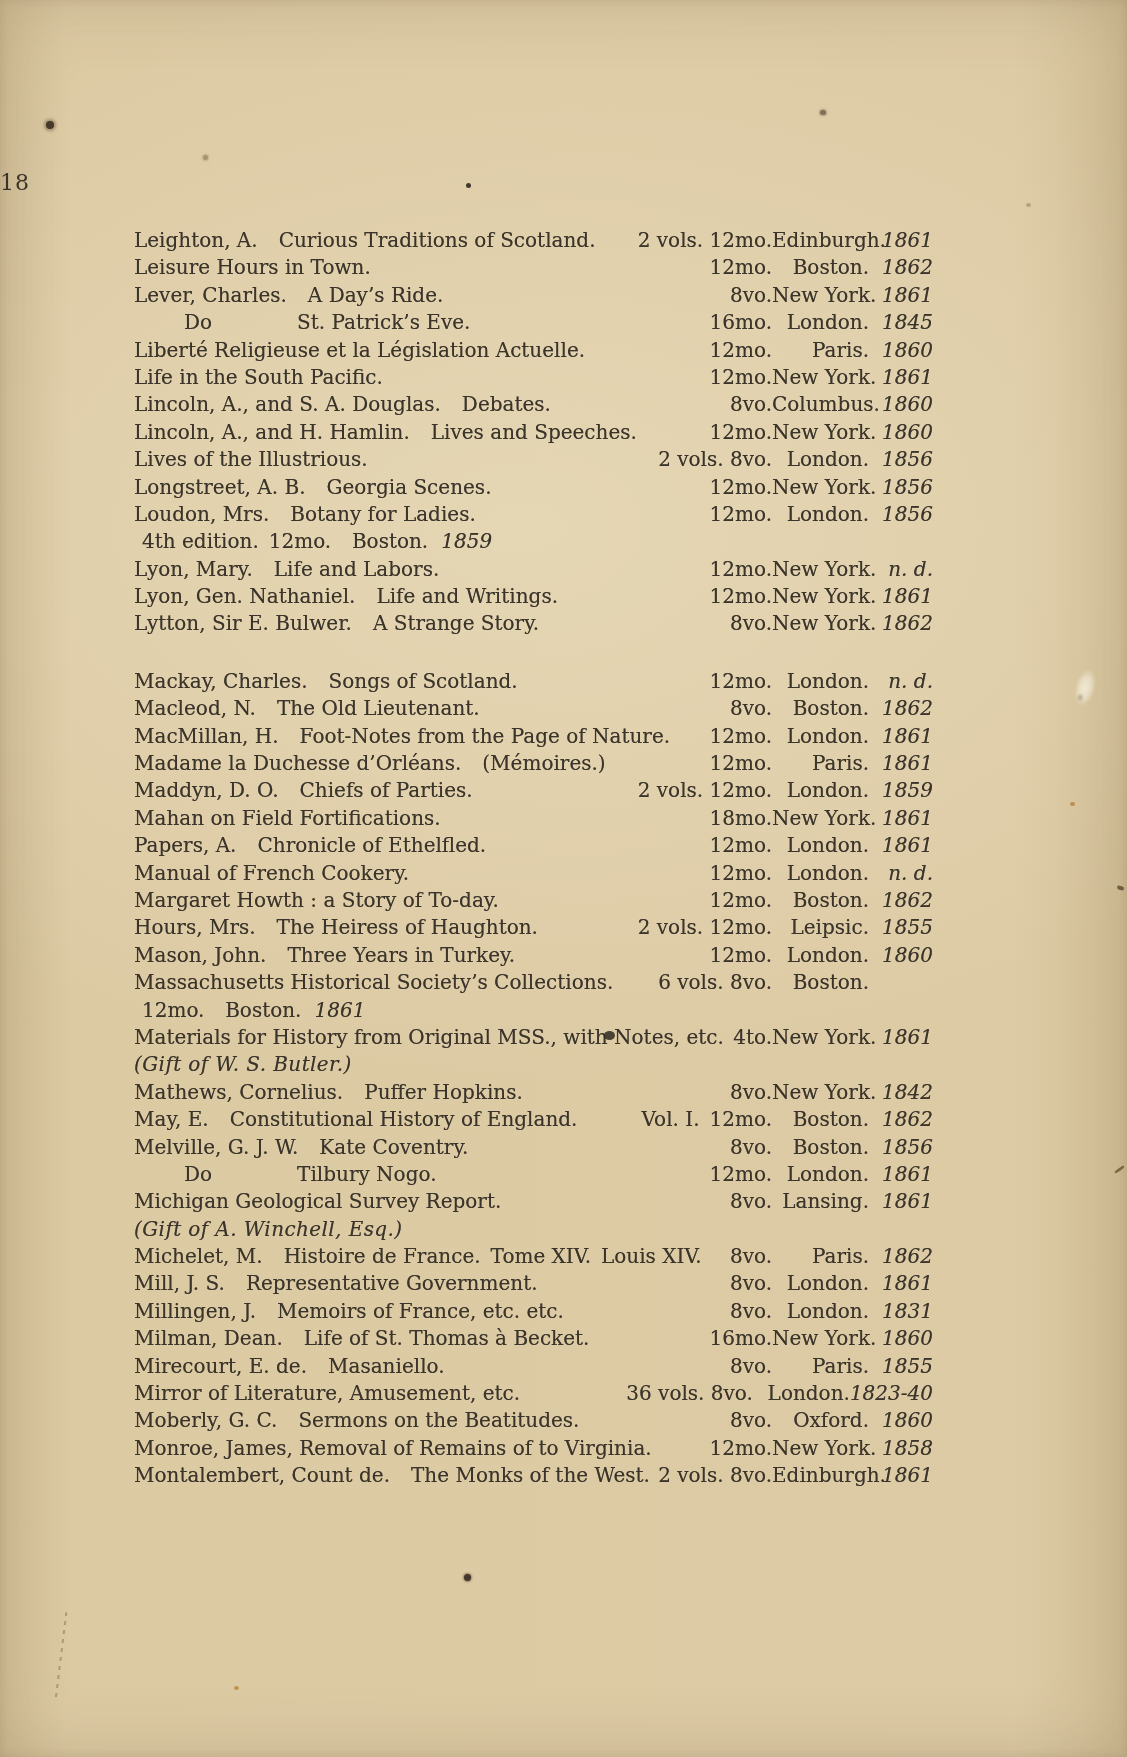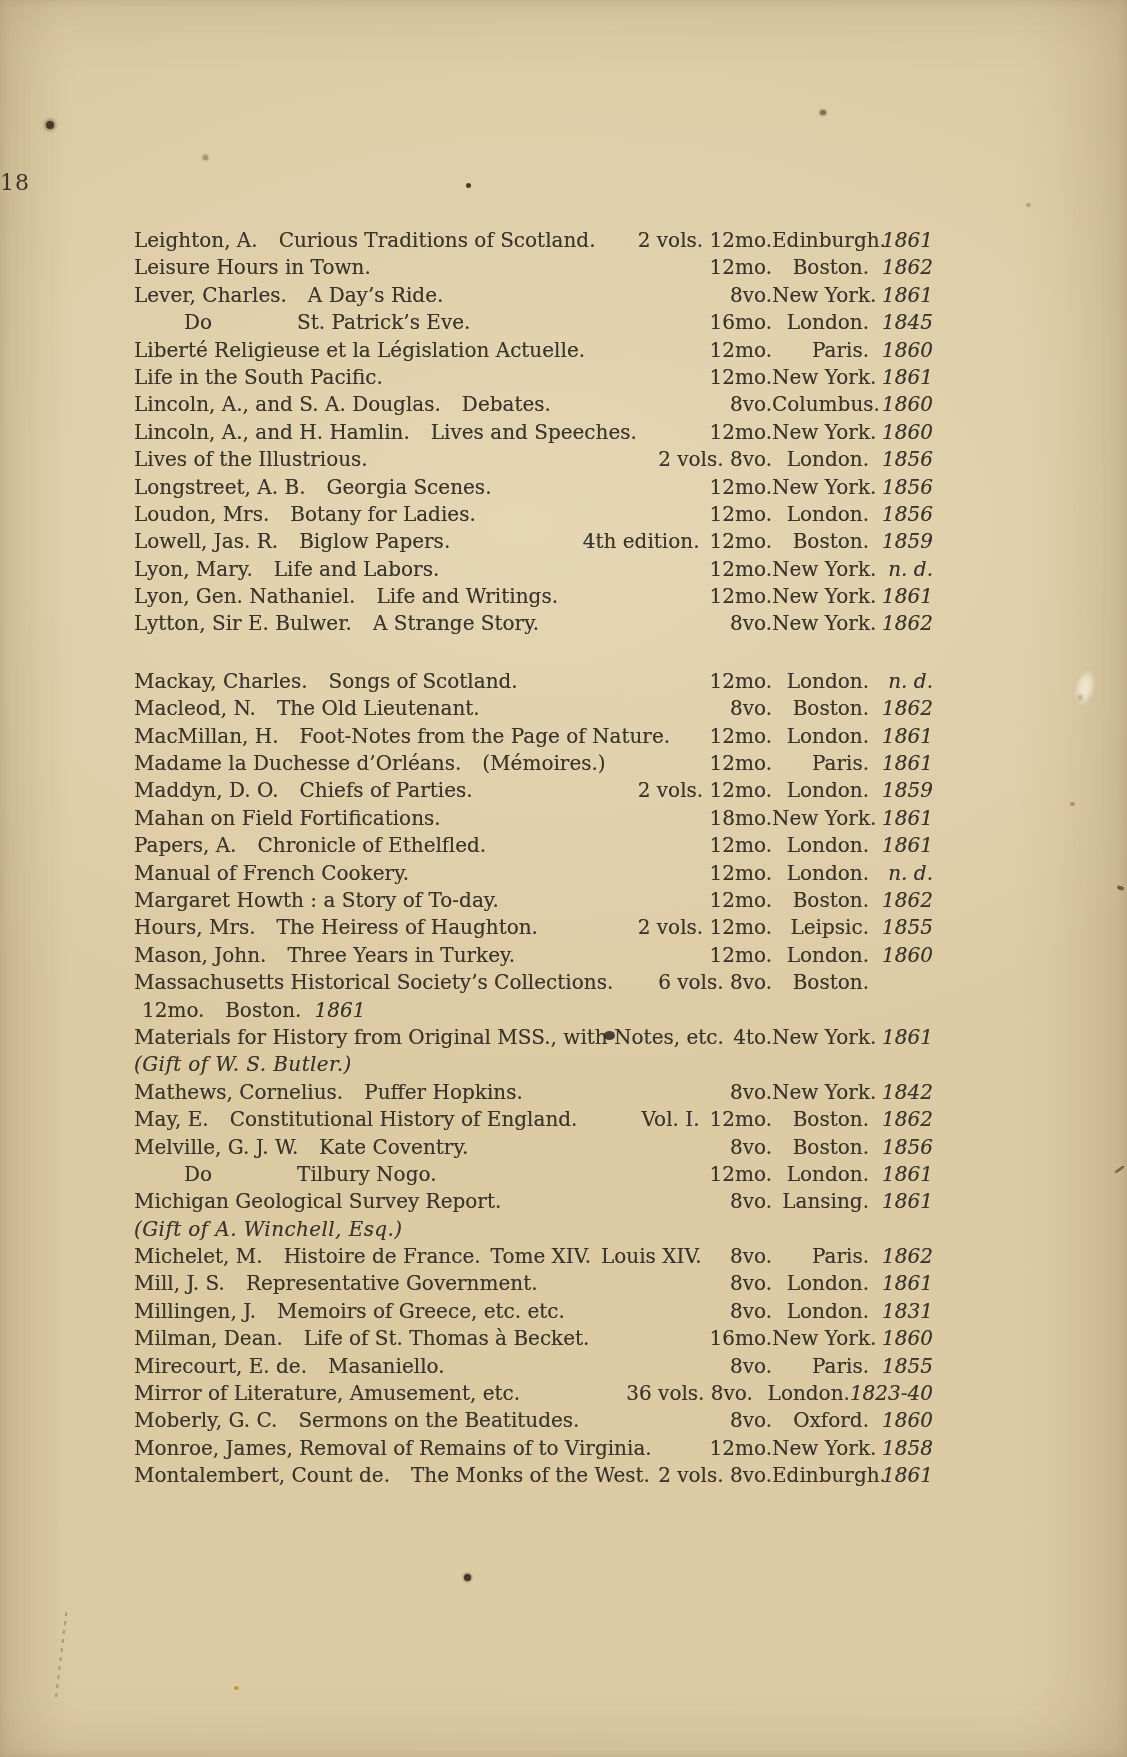--- a/index.html
+++ b/index.html
@@ -137,21 +137,20 @@
     <span class="city">New York.</span>
     <span class="year">1856</span>
   </div>
         <div class="row">
     <span class="entry"><span class="author">Loudon, Mrs.</span><span class="title">Botany for Ladies.</span></span>
     <span class="fmt">12mo.</span>
     <span class="city">London.</span>
     <span class="year">1856</span>
   </div>
         <div class="row">
-    <span class="entry"><span class="author">Lowell, Jas. R.</span><span class="title">Biglow Papers.</span></span>
     <span class="fmt">4th edition. 12mo.</span>
     <span class="city">Boston.</span>
     <span class="year">1859</span>
   </div>
         <div class="row">
     <span class="entry"><span class="author">Lyon, Mary.</span><span class="title">Life and Labors.</span></span>
     <span class="fmt">12mo.</span>
     <span class="city">New York.</span>
     <span class="year nd">n. d.</span>
   </div>
@@ -294,21 +293,21 @@
     <span class="city">Paris.</span>
     <span class="year">1862</span>
   </div>
         <div class="row">
     <span class="entry"><span class="author">Mill, J. S.</span><span class="title">Representative Government.</span></span>
     <span class="fmt">8vo.</span>
     <span class="city">London.</span>
     <span class="year">1861</span>
   </div>
         <div class="row">
-    <span class="entry"><span class="author">Millingen, J.</span><span class="title">Memoirs of Greece, etc. etc.</span></span>
+    <span class="entry"><span class="author">Millingen, J.</span><span class="title">Memoirs of France, etc. etc.</span></span>
     <span class="fmt">8vo.</span>
     <span class="city">London.</span>
     <span class="year">1831</span>
   </div>
         <div class="row">
     <span class="entry"><span class="author">Milman, Dean.</span><span class="title">Life of St. Thomas à Becket.</span></span>
     <span class="fmt">16mo.</span>
     <span class="city">New York.</span>
     <span class="year">1860</span>
   </div>

